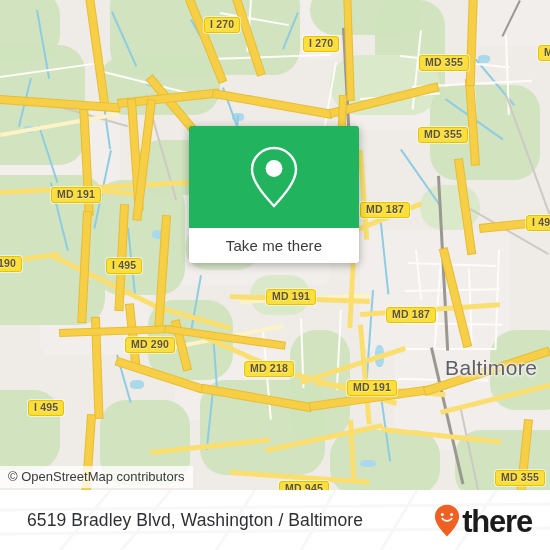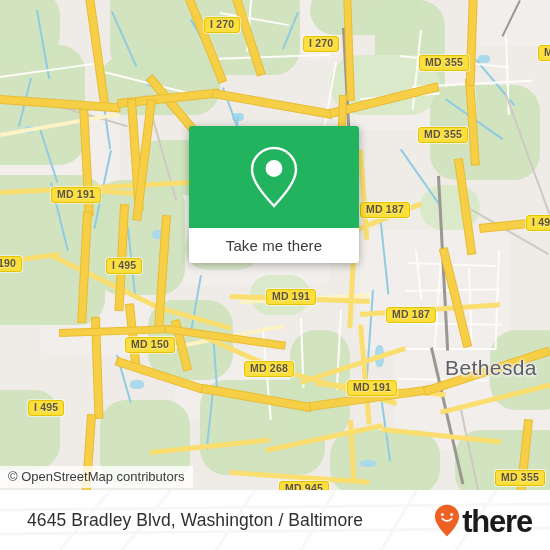--- a/index.html
+++ b/index.html
@@ -300,37 +300,37 @@
     <div class="rd mot" style="left:60px;top:330px;width:110px;height:6px;transform:rotate(-2deg);"></div>
     <div class="rd mot" style="left:166px;top:326px;width:120px;height:6px;transform:rotate(8deg);"></div>
 
     <div class="rd prim" style="left:150px;top:450px;width:120px;height:4.6px;transform:rotate(-6deg);"></div>
     <div class="rd prim" style="left:265px;top:448px;width:120px;height:4.6px;transform:rotate(-12deg);"></div>
     <div class="rd prim" style="left:382px;top:427px;width:120px;height:4.6px;transform:rotate(6deg);"></div>
     <div class="rd prim" style="left:230px;top:470px;width:140px;height:4.6px;transform:rotate(4deg);"></div>
     <div class="rd mot" style="left:525px;top:420px;width:7px;height:80px;transform:rotate(6deg);"></div>
 
     <div>
-      <div class="placelabel" style="left:445px;top:356px;">Bethesda</div>
+      <div class="placelabel" style="left:445px;top:356px;">Baltimore</div>
     </div>
 
     <div class="shield" style="left:204px;top:17px;">I 270</div>
     <div class="shield" style="left:303px;top:36px;">I 270</div>
     <div class="shield" style="left:419px;top:55px;">MD 355</div>
     <div class="shield" style="left:538px;top:45px;">MD</div>
     <div class="shield" style="left:418px;top:127px;">MD 355</div>
     <div class="shield" style="left:51px;top:187px;">MD 191</div>
     <div class="shield" style="left:360px;top:202px;">MD 187</div>
     <div class="shield" style="left:526px;top:215px;">I 495</div>
     <div class="shield" style="left:-8px;top:256px;">190</div>
     <div class="shield" style="left:106px;top:258px;">I 495</div>
     <div class="shield" style="left:266px;top:289px;">MD 191</div>
     <div class="shield" style="left:386px;top:307px;">MD 187</div>
-    <div class="shield" style="left:125px;top:337px;">MD 150</div>
-    <div class="shield" style="left:244px;top:361px;">MD 268</div>
+    <div class="shield" style="left:125px;top:337px;">MD 290</div>
+    <div class="shield" style="left:244px;top:361px;">MD 218</div>
     <div class="shield" style="left:347px;top:380px;">MD 191</div>
     <div class="shield" style="left:28px;top:400px;">I 495</div>
     <div class="shield" style="left:495px;top:470px;">MD 355</div>
     <div class="shield" style="left:279px;top:481px;">MD 945</div>
 
     <div id="popup-tail"></div>
     <div id="attrib">© OpenStreetMap contributors</div>
 
     <div id="popup">
       <div id="popup-head">
@@ -352,21 +352,21 @@
         <path d="M120 62 L175 -5"></path>
         <path d="M215 62 L258 -5"></path>
         <path d="M300 62 L338 -5"></path>
         <path d="M380 62 L420 -5"></path>
         <path d="M455 62 L500 -5"></path>
         <path d="M0 20 L550 14"></path>
         <path d="M0 44 L550 38"></path>
       </g>
     </svg>
 
-    <div id="addr">4645 Bradley Blvd, Washington / Baltimore</div>
+    <div id="addr">6519 Bradley Blvd, Washington / Baltimore</div>
 
     <div id="brand">
       <svg id="brand-pin" viewBox="0 0 26 33">
         <path d="M13 0.8 C6.2 0.8 0.9 6 0.9 12.6 C0.9 20 8.6 28 13 32.6 C17.4 28 25.1 20 25.1 12.6 C25.1 6 19.8 0.8 13 0.8 Z" fill="#ee6123"></path>
         <circle cx="8.4" cy="10.4" r="1.5" fill="#ffffff"></circle>
         <circle cx="17.6" cy="10.4" r="1.5" fill="#ffffff"></circle>
         <path d="M8.2 14.4 C10.2 17.6 15.8 17.6 17.8 14.4" fill="none" stroke="#ffffff" stroke-width="1.7" stroke-linecap="round"></path>
       </svg>
       <span id="brand-word">there</span>
     </div>

